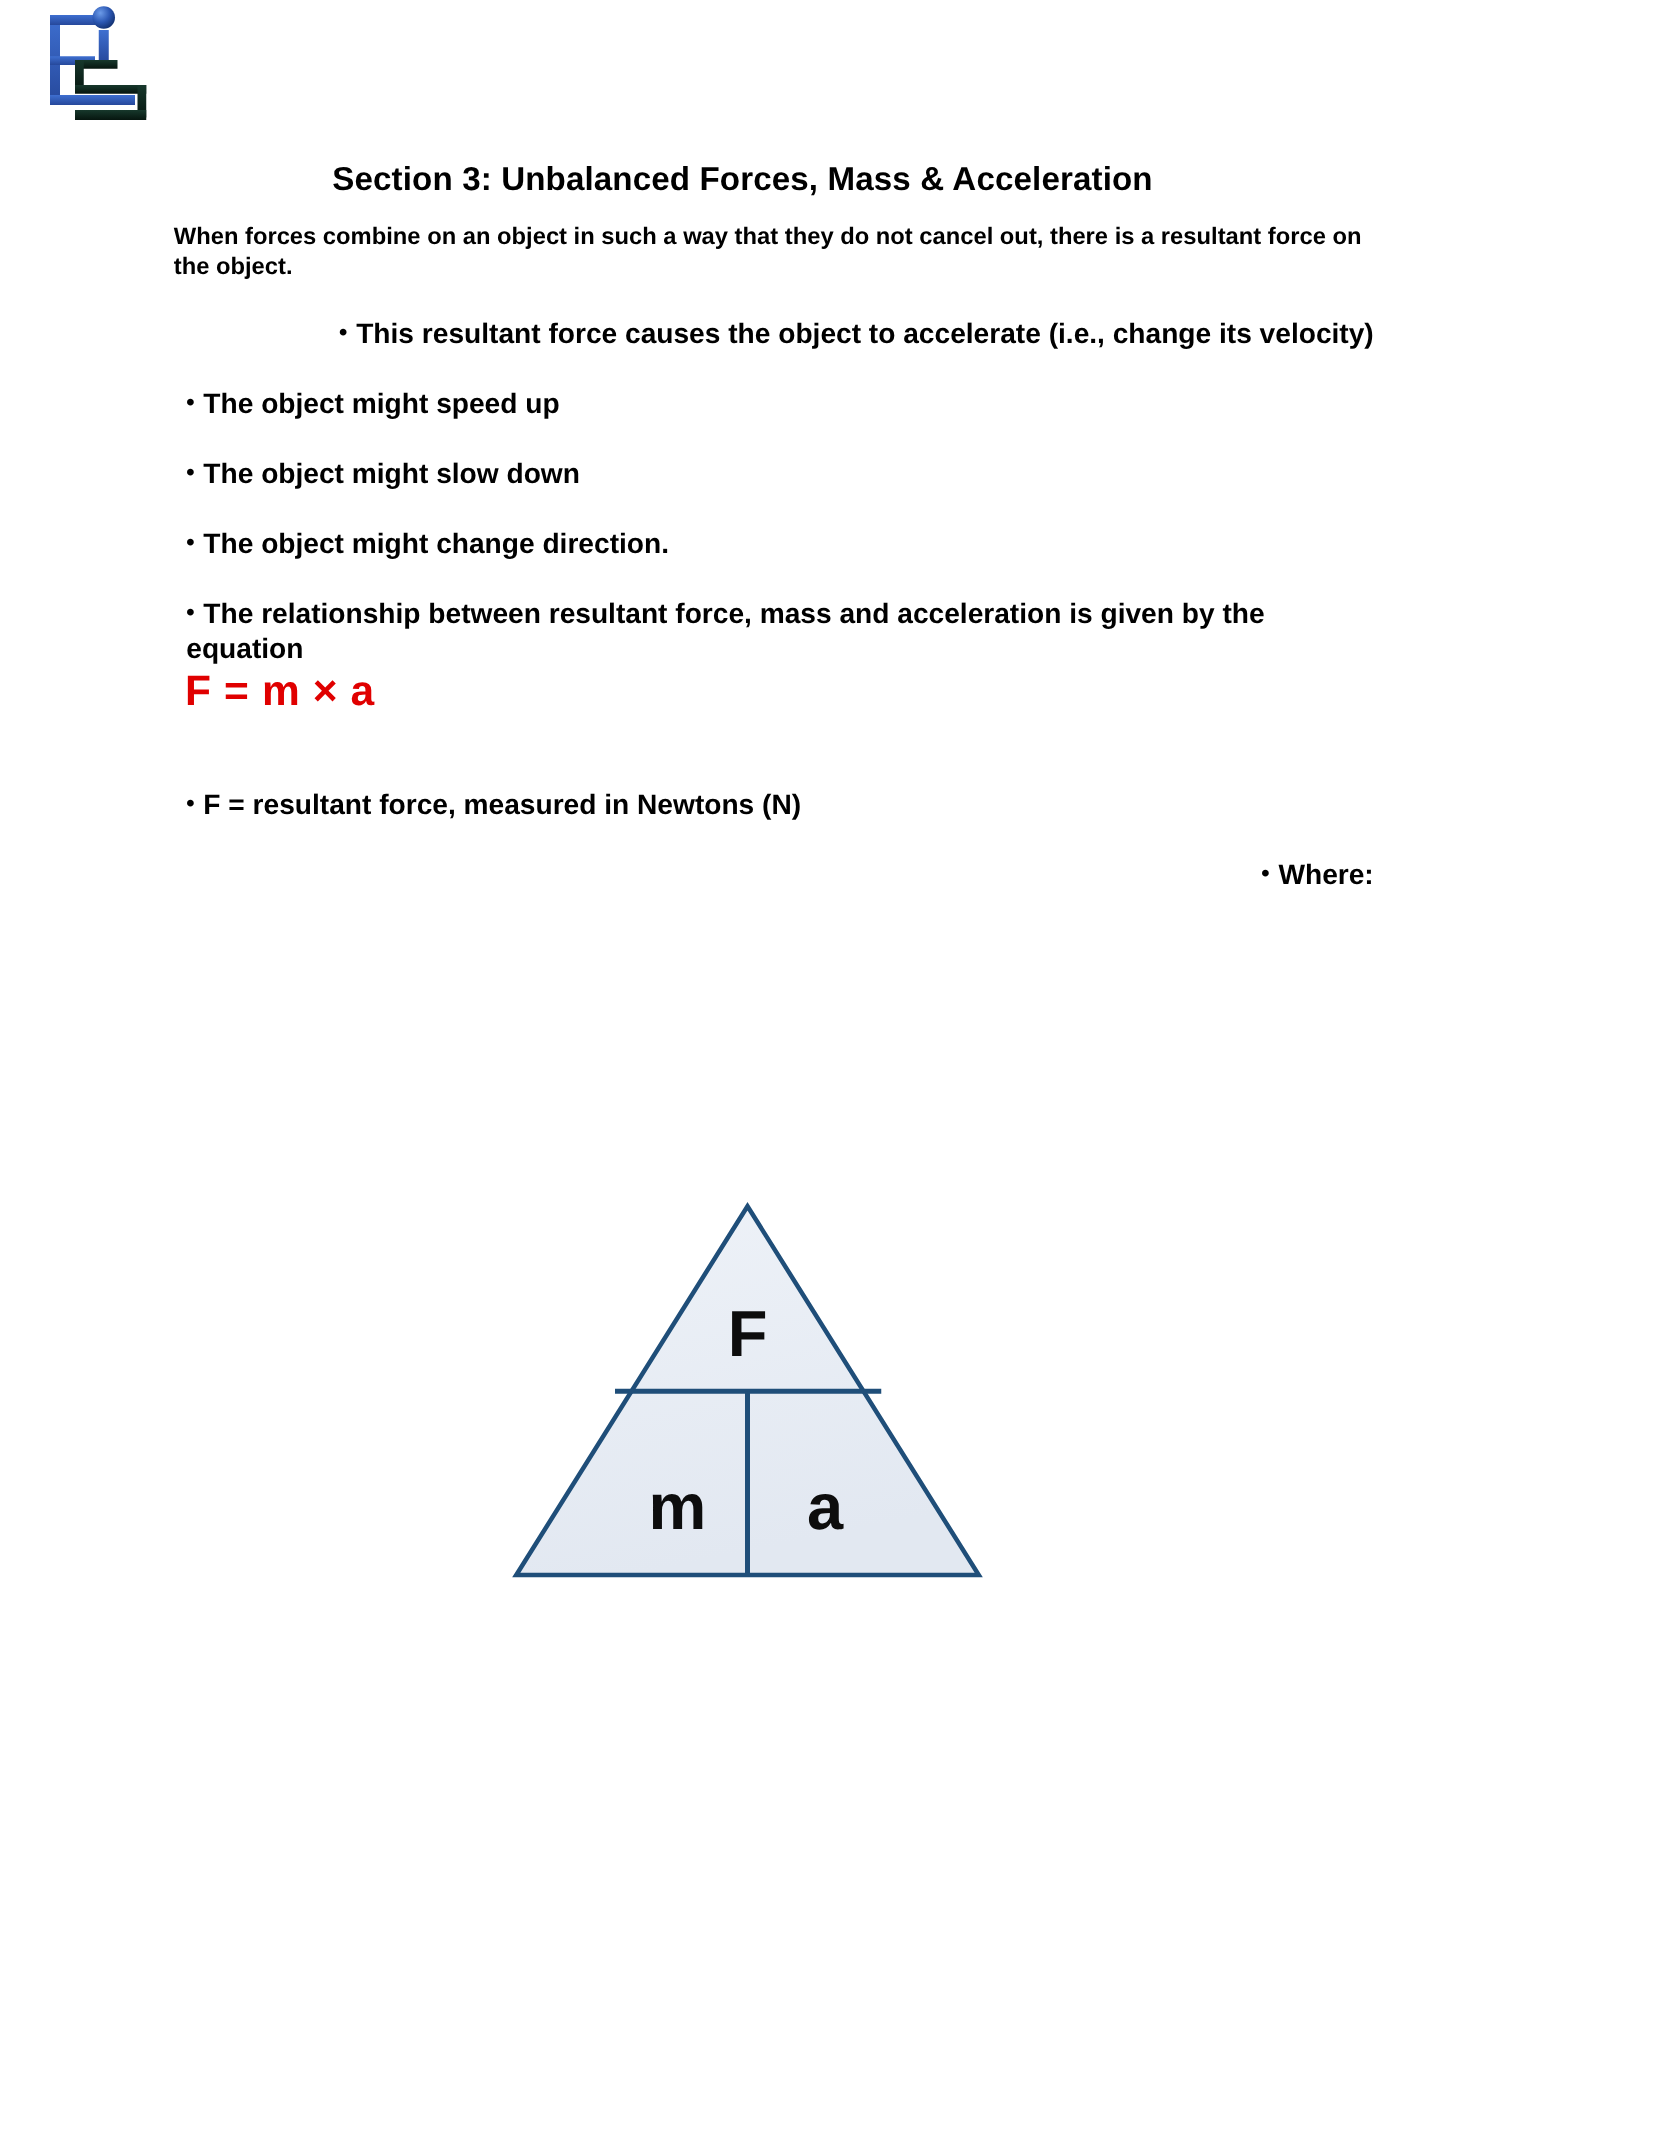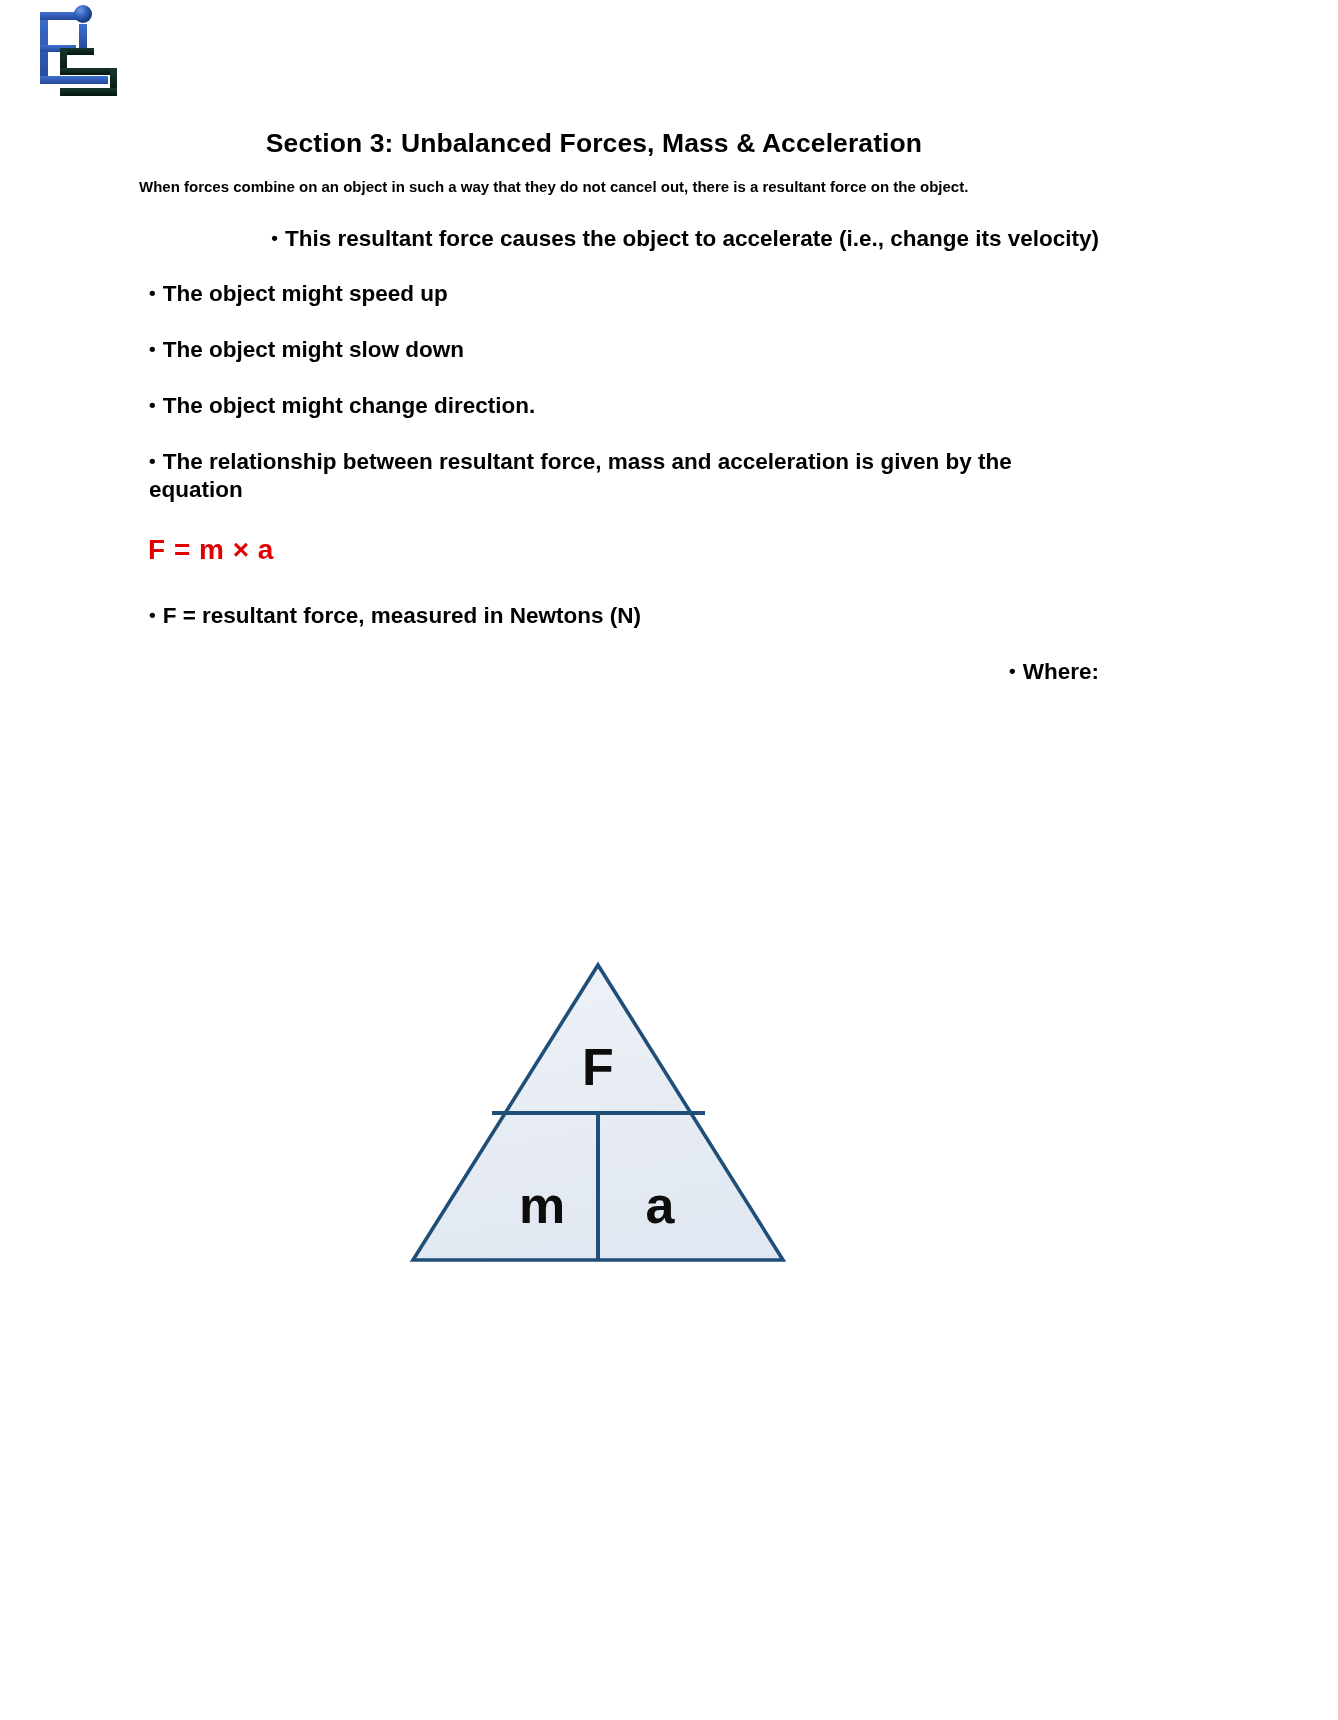--- a/index.html
+++ b/index.html
@@ -49,21 +49,21 @@
 
   
   .content {
     position: absolute;
     left: 139px;
     top: 178px;
     width: 960px;
   }
 
   .para {
-    font-size: 15px;
+    font-size: 19px;
     font-weight: bold;
     line-height: 1.24;
     margin: 0 0 0 0;
     color: #000000;
   }
 
   .bullet-row {
     font-size: 22.5px;
     font-weight: bold;
     line-height: 1.24;
@@ -84,21 +84,21 @@
 
   .bullet-text {
     display: inline;
   }
 
   
   .equation {
     position: absolute;
     left: 148px;
     top: 534px;
-    font-size: 28px;
+    font-size: 34px;
     font-weight: bold;
     letter-spacing: 0.5px;
   }
 
   
   .triangle-wrap {
     position: absolute;
     left: 370px;
     top: 955px;
     width: 420px;

